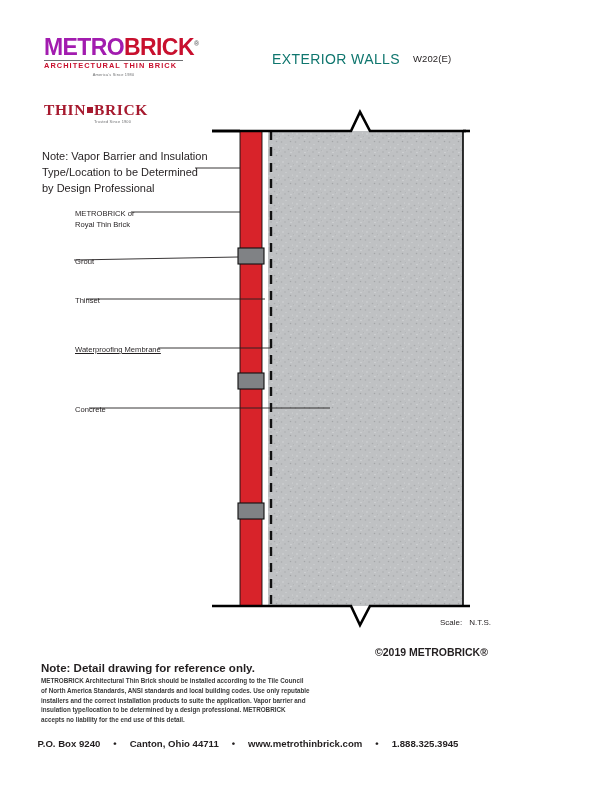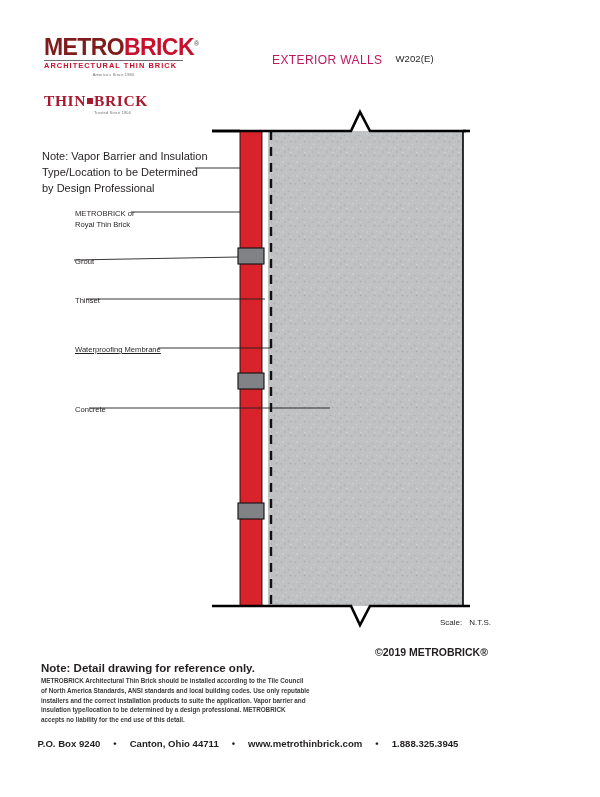--- a/index.html
+++ b/index.html
@@ -27,21 +27,21 @@
     width: 140px;
   }
   .logo-metro .mb-word {
     font-family: "Liberation Sans", sans-serif;
     font-weight: bold;
     font-size: 23px;
     letter-spacing: -0.6px;
     line-height: 1;
     white-space: nowrap;
   }
-  .mb-metro { color: #7f1d1d; }
+  .mb-metro { color: #a21caf; }
   .mb-brick { color: #c8102e; }
   .mb-tm {
     font-size: 7px;
     vertical-align: super;
     color: #6d6e70;
   }
   .logo-metro .mb-rule {
     margin-top: 1px;
     height: 1px;
     background: #6d6e70;
@@ -83,21 +83,21 @@
     vertical-align: super;
   }
   .logo-royal .ry-sub {
     font-family: "Liberation Serif", serif;
     font-size: 15.5px;
     font-weight: bold;
     color: #a6192e;
     letter-spacing: 0.6px;
     line-height: 1.1;
     white-space: nowrap;
-    margin-top: 8px;
+    margin-top: 17px;
   }
   .logo-royal .ry-sq {
     display: inline-block;
     width: 6px;
     height: 6px;
     background: #a6192e;
     vertical-align: 2px;
     margin: 0 1px;
   }
   .logo-royal .ry-since {
@@ -111,22 +111,22 @@
 
   
   .title-block {
     position: absolute;
     left: 272px;
     top: 50px;
     white-space: nowrap;
   }
   .title-main {
     display: inline-block;
-    font-size: 12px;
-    color: #be185d;
+    font-size: 14px;
+    color: #0f766e;
     letter-spacing: 0.4px;
   }
   .title-num {
     display: inline-block;
     font-size: 9.5px;
     color: #231f20;
     margin-left: 13px;
     vertical-align: 2px;
     letter-spacing: 0.1px;
   }

